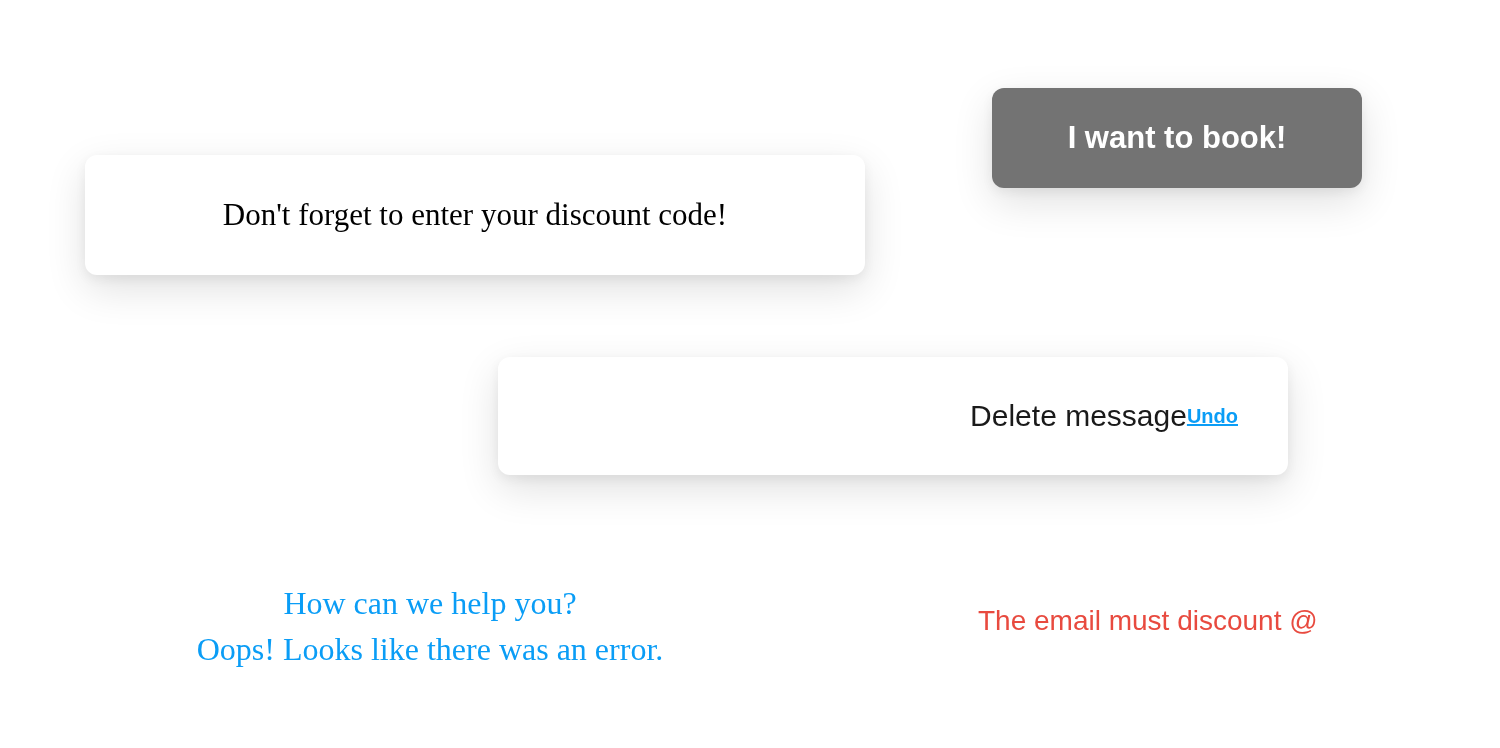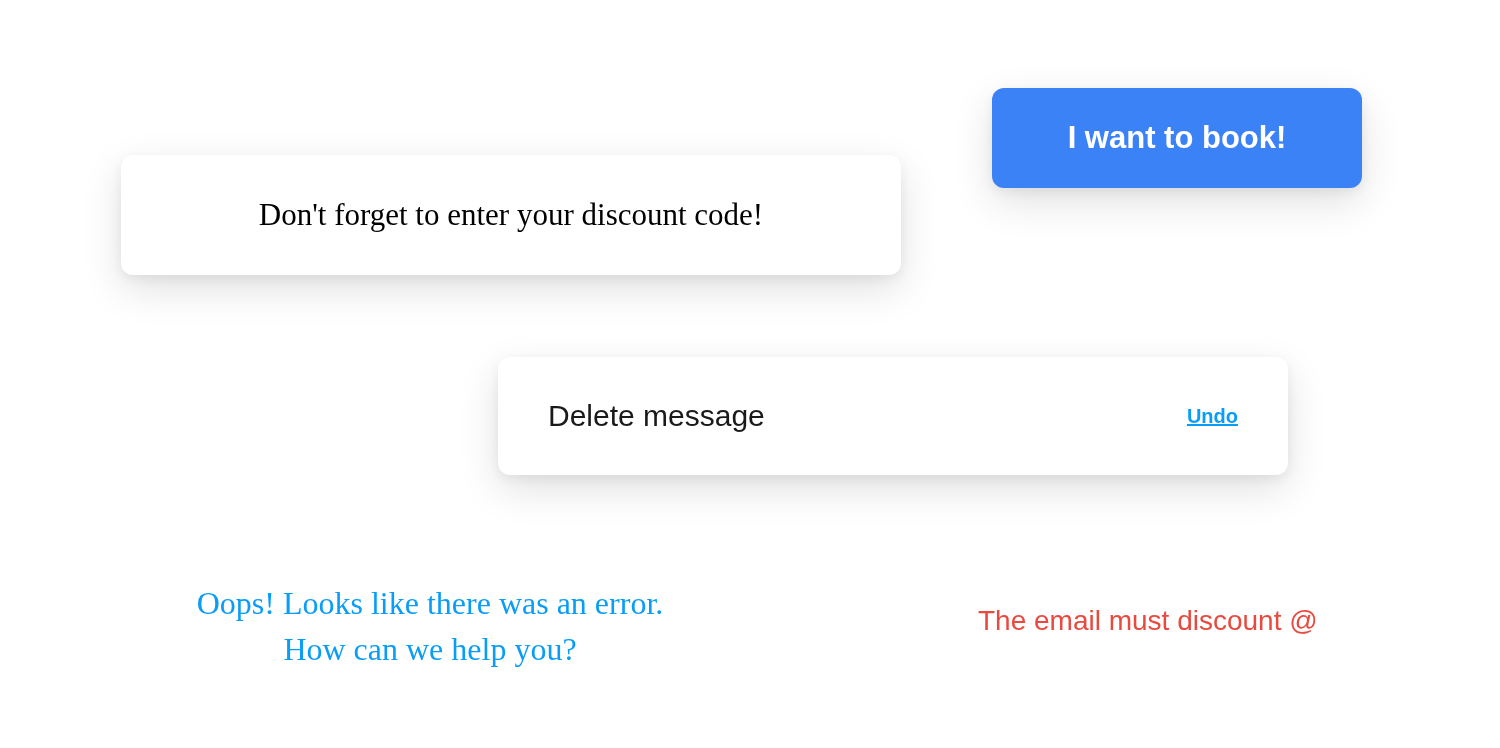--- a/index.html
+++ b/index.html
@@ -19,34 +19,33 @@
       left: 85px;
       top: 155px;
       width: 780px;
       height: 120px;
       background: #ffffff;
       border-radius: 12px;
       box-shadow: 0 14px 40px rgba(0,0,0,0.12), 0 4px 12px rgba(0,0,0,0.06);
       display: flex;
       align-items: center;
       justify-content: center;
-      margin-left: 36px;
     }
     .discount-text {
       font-family: Georgia, "Times New Roman", serif;
       font-size: 31px;
       color: #000000;
     }
     .book-button {
       position: absolute;
       left: 992px;
       top: 88px;
       width: 370px;
       height: 100px;
-      background: #3b82f6;
+      background: #737373;
       border-radius: 12px;
       box-shadow: 0 14px 40px rgba(0,0,0,0.12), 0 4px 12px rgba(0,0,0,0.06);
       display: flex;
       align-items: center;
       justify-content: center;
       cursor: pointer;
       border: none;
       outline: none;
     }
     .book-button-text {
@@ -58,21 +57,21 @@
       position: absolute;
       left: 498px;
       top: 357px;
       width: 790px;
       height: 118px;
       background: #ffffff;
       border-radius: 12px;
       box-shadow: 0 14px 40px rgba(0,0,0,0.12), 0 4px 12px rgba(0,0,0,0.06);
       display: flex;
       align-items: center;
-      justify-content: space-between;
+      justify-content: flex-end;
       padding: 0 50px 0 50px;
     }
     .delete-text {
       font-size: 30px;
       color: #1a1a1a;
     }
     .undo-link {
       font-size: 20px;
       font-weight: 600;
       color: #0a9df6;
@@ -110,17 +109,17 @@
 <button class="book-button">
   <span class="book-button-text">I want to book!</span>
 </button>
 
 <div class="delete-card">
   <span class="delete-text">Delete message</span>
   <span class="undo-link">Undo</span>
 </div>
 
 <div class="oops-block">
+  <div class="oops-text">How can we help you?</div>
   <div class="oops-text">Oops! Looks like there was an error.</div>
-  <div class="oops-text">How can we help you?</div>
 </div>
 
 <div class="email-error">The email must discount @</div>
 
 </body></html>

